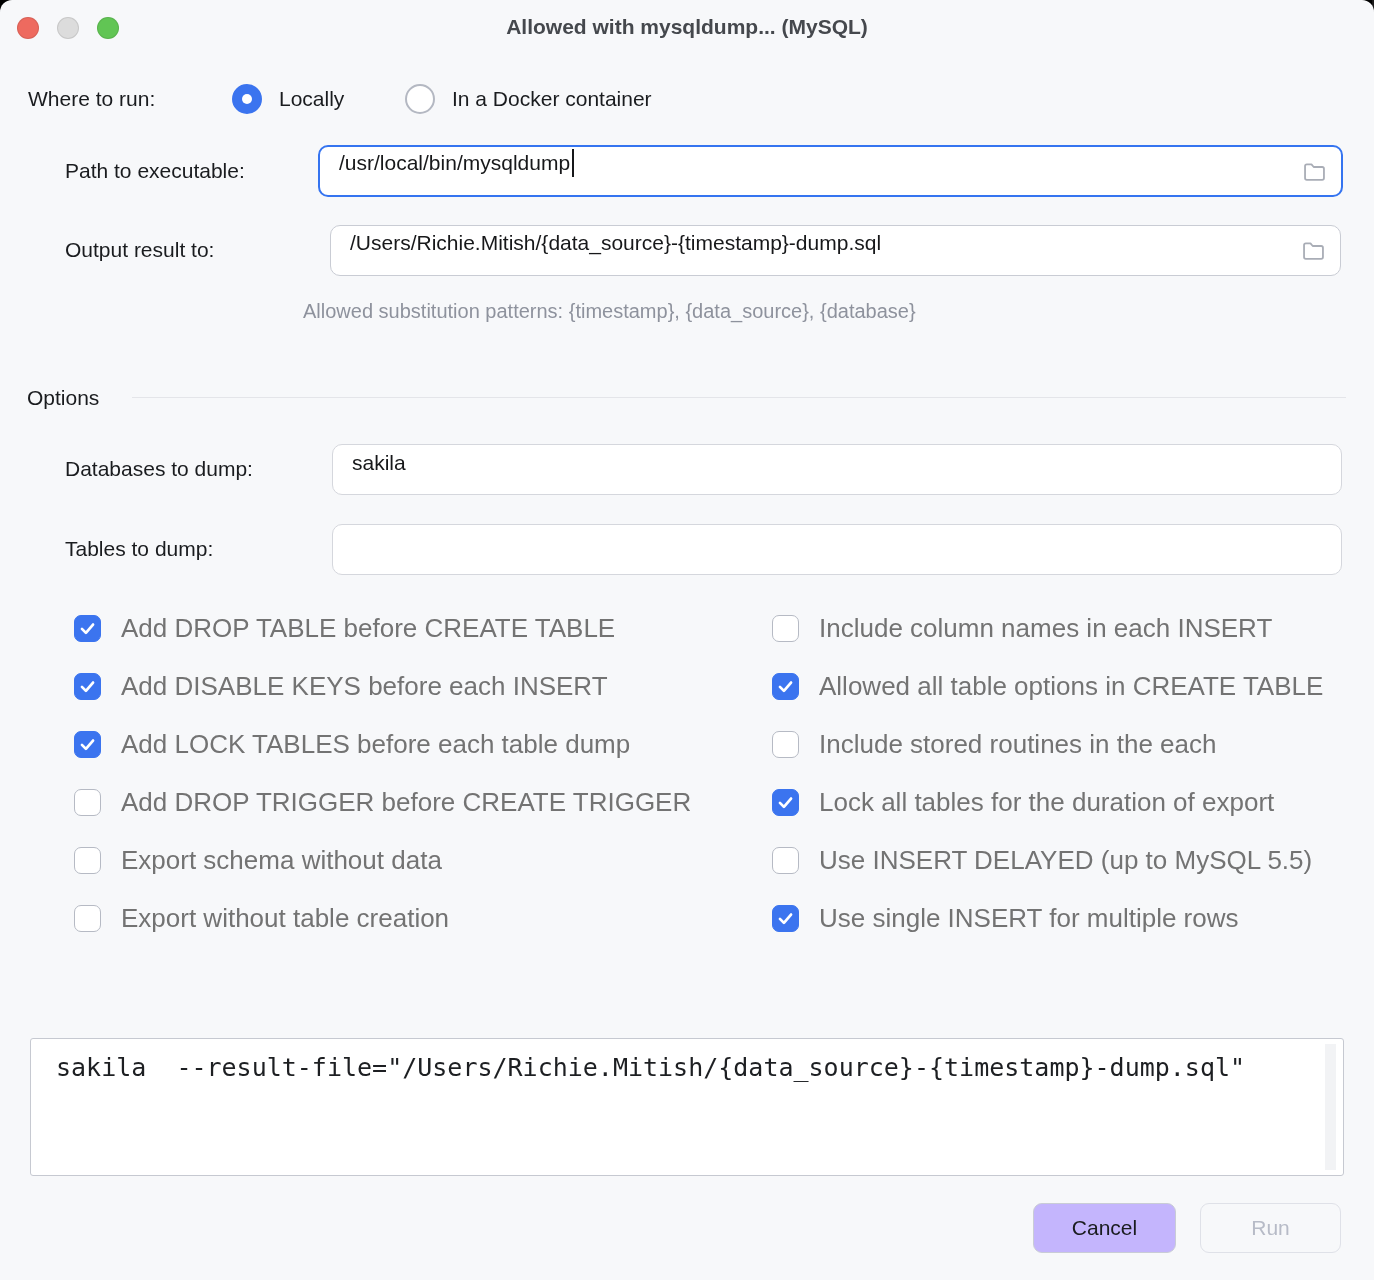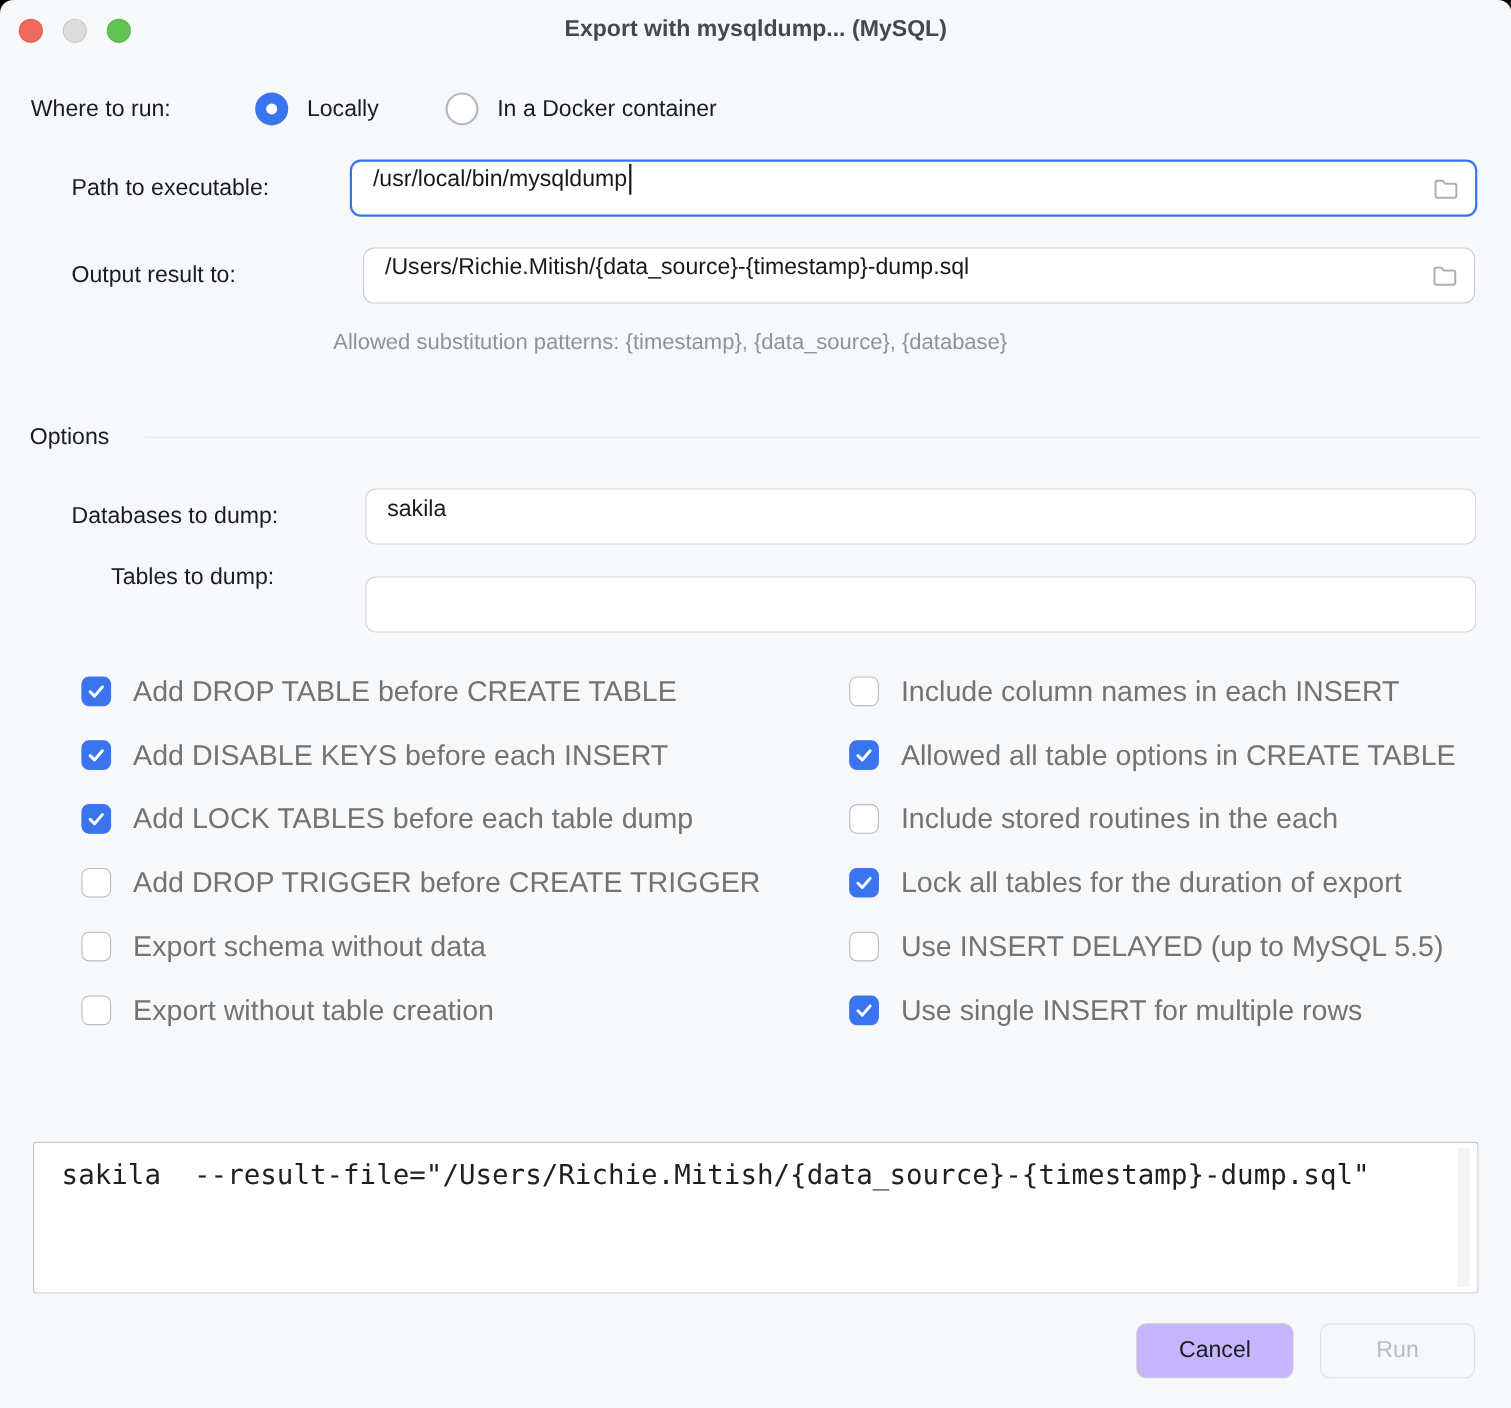--- a/index.html
+++ b/index.html
@@ -72,21 +72,21 @@
 <body>
 
 <div class="artifact"></div>
 <div class="edge-artifact"></div>
 
 <div class="window">
 
   <div class="traffic t-close"></div>
   <div class="traffic t-min"></div>
   <div class="traffic t-zoom"></div>
-  <div class="win-title">Export with mysqldump... (MySQL)</div>
+  <div class="win-title">Allowed with mysqldump... (MySQL)</div>
 
   <div class="lbl" style="left:28px;top:86px;">Where to run:</div>
   <div class="radio is-on" style="left:232px;top:84px;">
     <span class="dot"></span>
   </div>
   <div class="lbl" style="left:279px;top:86px;">Locally</div>
   <div class="radio" style="left:405px;top:84px;">
     
   </div>
   <div class="lbl" style="left:452px;top:86px;">In a Docker container</div>
@@ -111,21 +111,21 @@
       </svg>
     </button>
   </div>
   <div class="hint" style="left:303px;top:300px;">Allowed substitution patterns: {timestamp}, {data_source}, {database}</div>
 
   <div class="lbl" style="left:27px;top:385px;">Options</div>
   <div class="sep-line" style="left:132px;top:397px;width:1214px;"></div>
 
   <div class="lbl" style="left:65px;top:456px;">Databases to dump:</div>
   <input class="field" style="left: 332px; top: 444px; width: 1010px; height: 51px; border-color: rgb(213, 215, 221);" value="sakila">
-  <div class="lbl" style="left:65px;top:512px;margin-left:36px;">Tables to dump:</div>
+  <div class="lbl" style="left:65px;top:536px;">Tables to dump:</div>
   <input class="field" style="left: 332px; top: 524px; width: 1010px; height: 51px; border-color: rgb(213, 215, 221);" value="">
 
   <div class="cb-col" style="left:74px;top:615px;">
     <div class="cb-row">
       <span class="checkbox is-on">
           <svg width="19" height="19" viewBox="0 0 24 24">
             <polyline points="5,12.5 10,17.5 19,7" fill="none" stroke="#fff" stroke-width="3.4" stroke-linecap="round" stroke-linejoin="round"></polyline>
           </svg>
         </span>
       <span class="cb-label">Add DROP TABLE before CREATE TABLE</span>

